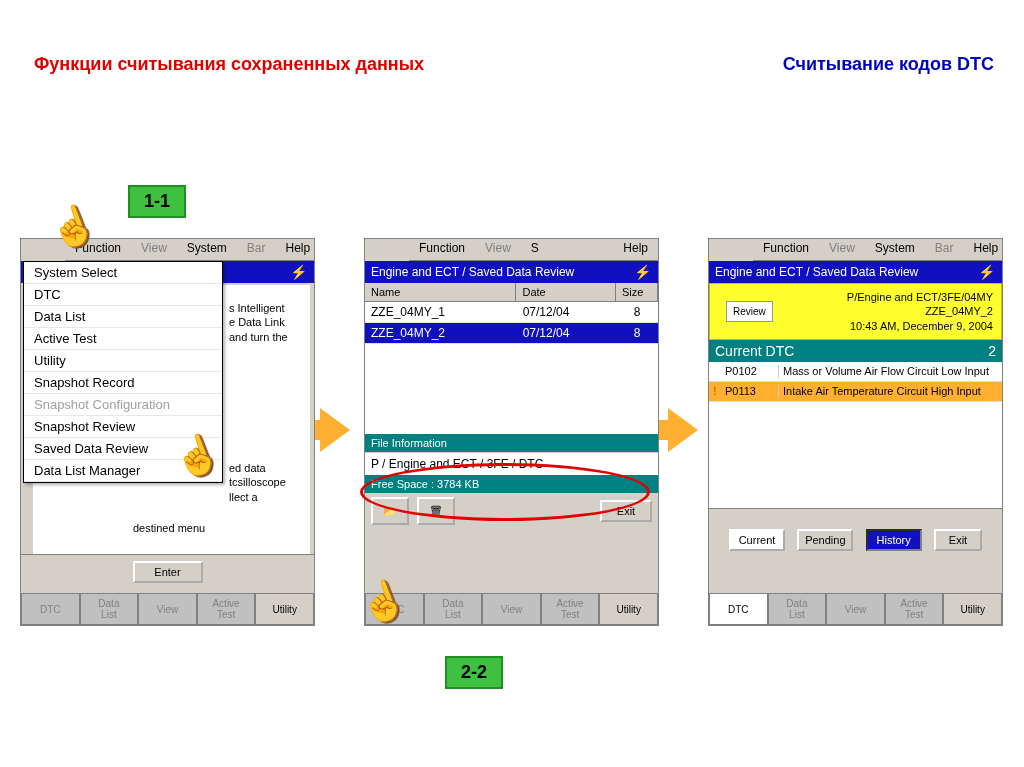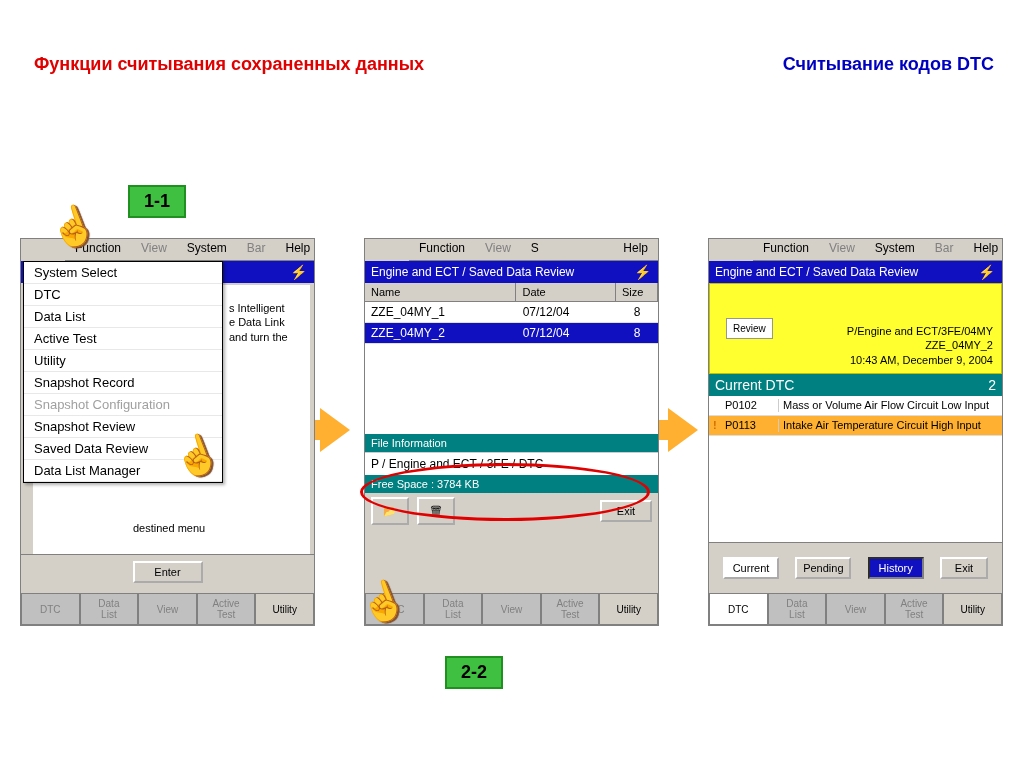--- a/index.html
+++ b/index.html
@@ -33,21 +33,21 @@
   .review-box { background:#ffff30; display:flex; align-items:center; font-size:11px; padding:6px 8px; border:1px solid #c0c000; }
   .review-box .lbl { border:1px solid #998; background:#fff; padding:4px 6px; font-size:10px;margin-left:8px; }
   .review-box .txt { text-align:right; flex:1; line-height:1.3; }
   .cur-dtc { display:flex; background:#008080; color:#fff; font-size:14px; padding:3px 6px; justify-content:space-between; }
   .dtc-list { background:#fff; }
   .dtc-row { display:flex; font-size:11px; border-bottom:1px solid #ddd; padding:3px 4px; }
   .dtc-row .excl { width:12px; color:#d07000; font-weight:bold; }
   .dtc-row .code { width:54px; border-right:1px solid #ccc; }
   .dtc-row .desc { flex:1; padding-left:4px; line-height:1.2; }
   .dtc-row.hl { background:#ffb030; }
-  .mid-buttons { display:flex; gap:6px; padding:14px; justify-content:space-between; }
+  .mid-buttons { display:flex; gap:6px; padding:20px; justify-content:space-between; }
   .hand { position:absolute; font-size:38px; color:#e8b090; transform: rotate(-20deg); text-shadow: 1px 1px 1px #805030; z-index:50; }
   .ellipse { position:absolute; border:3px solid #e00000; border-radius:50%; z-index:40; }
   .panel-body { background: #fff; position:absolute; }
   .desc-text { font-size:11px; color:#000; line-height:1.3; }
 </style>
 </head>
 <body>
 
 <div class="title-left">Функции считывания сохраненных данных</div>
 <div class="title-right">Считывание кодов DTC</div>
@@ -74,20 +74,23 @@
   </div>
   <div class="titlebar">
     <span></span>
       <span class="bolt">⚡</span>
   </div>
 
   <div class="panel-body" style="left:12px; top:46px; right:4px; height:290px;">
      <div class="desc-text" style="position:absolute; right:6px; top:16px; width:75px; white-space:pre-line;">s Intelligent
 e Data Link
 and turn the</div>
+     <div class="desc-text" style="position:absolute; right:6px; top:176px; width:75px; white-space:pre-line;">ed data
+tcsilloscope
+llect a</div>
      <div class="desc-text" style="position:absolute; left:100px; top:236px;">destined menu</div>
   </div>
 
   <div class="dropdown" style="left:2px; top:22px; width:200px;">
     <div>System Select</div>
     <div>DTC</div>
     <div>Data List</div>
     <div>Active Test</div>
     <div>Utility</div>
     <div>Snapshot Record</div>
@@ -170,21 +173,21 @@
     <span>System</span>
     <span class="disabled">Bar</span>
     <span>Help</span>
   </div>
   <div class="titlebar">
     <span>Engine and ECT / Saved Data Review</span>
       <span class="bolt">⚡</span>
   </div>
   <div class="review-box">
     <div class="lbl">Review</div>
-    <div class="txt" style="white-space:pre-line;margin-top:34px;">P/Engine and ECT/3FE/04MY
+    <div class="txt" style="white-space:pre-line;">P/Engine and ECT/3FE/04MY
 ZZE_04MY_2
 10:43 AM, December 9, 2004</div>
   </div>
   <div class="cur-dtc">
     <span>Current DTC</span>
       <span>2</span>
   </div>
   <div class="dtc-list">
     <div class="dtc-row">
       <span class="excl"></span>

